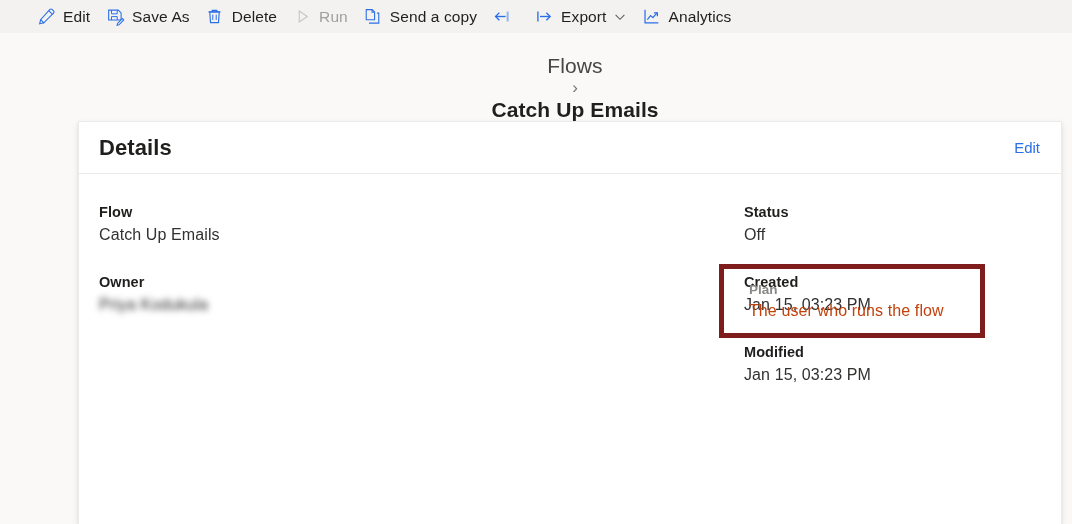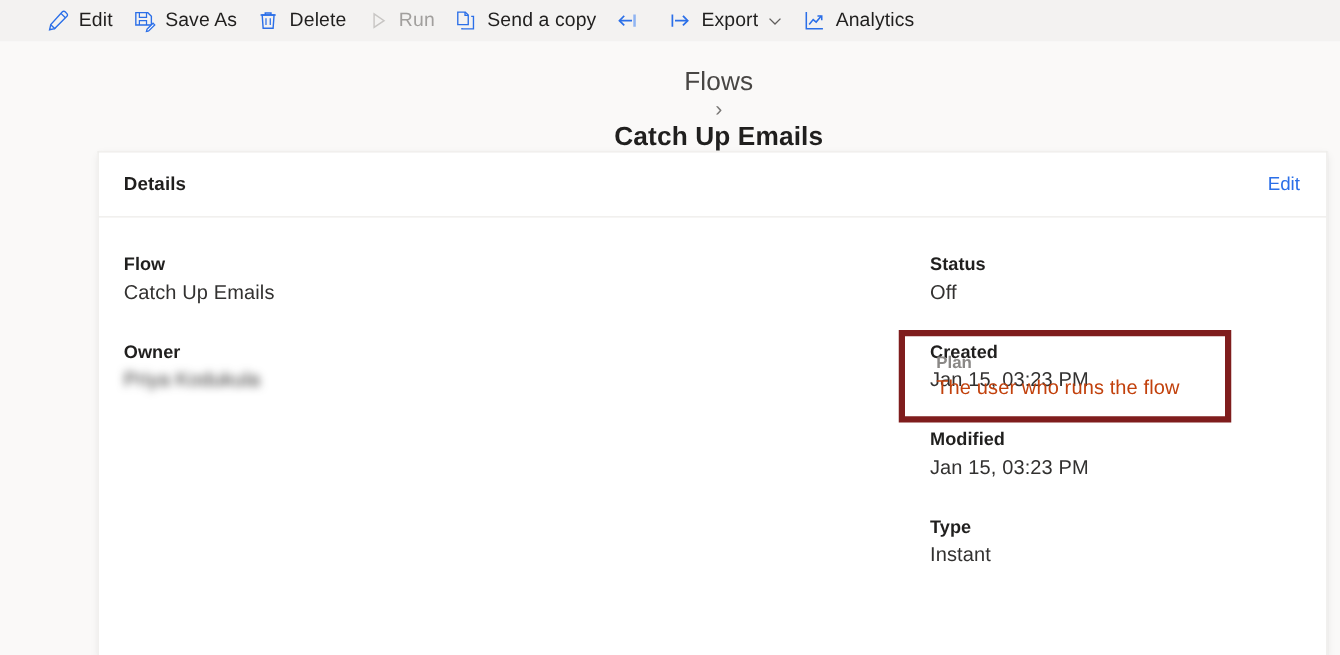--- a/index.html
+++ b/index.html
@@ -108,21 +108,21 @@
   .card-head {
     height: 52px;
     border-bottom: 1px solid #edebe9;
     display: flex;
     align-items: center;
     justify-content: space-between;
     padding: 0 21px 0 20px;
     box-sizing: border-box;
   }
   .card-title {
-    font-size: 15px;
+    font-size: 22px;
     font-weight: bold;
     color: #201f1e;
     letter-spacing: .1px;
   }
   .card-edit {
     font-size: 15px;
     color: #2b6fe8;
     cursor: pointer;
   }
   .card-body {
@@ -322,24 +322,20 @@
       <div class="field">
         <div class="k">Created</div>
         <div class="v">Jan 15, 03:23 PM</div>
       </div>
 
       <div class="field">
         <div class="k">Modified</div>
         <div class="v">Jan 15, 03:23 PM</div>
       </div>
 
-      <div class="field">
-        <div class="k">Type</div>
-        <div class="v">Instant</div>
-      </div>
 
       <div class="plan-wrap">
         <div class="k">Plan</div>
         <div class="v">The user who runs the flow</div>
       </div>
 
     </div>
 
   </div>
 </div>

